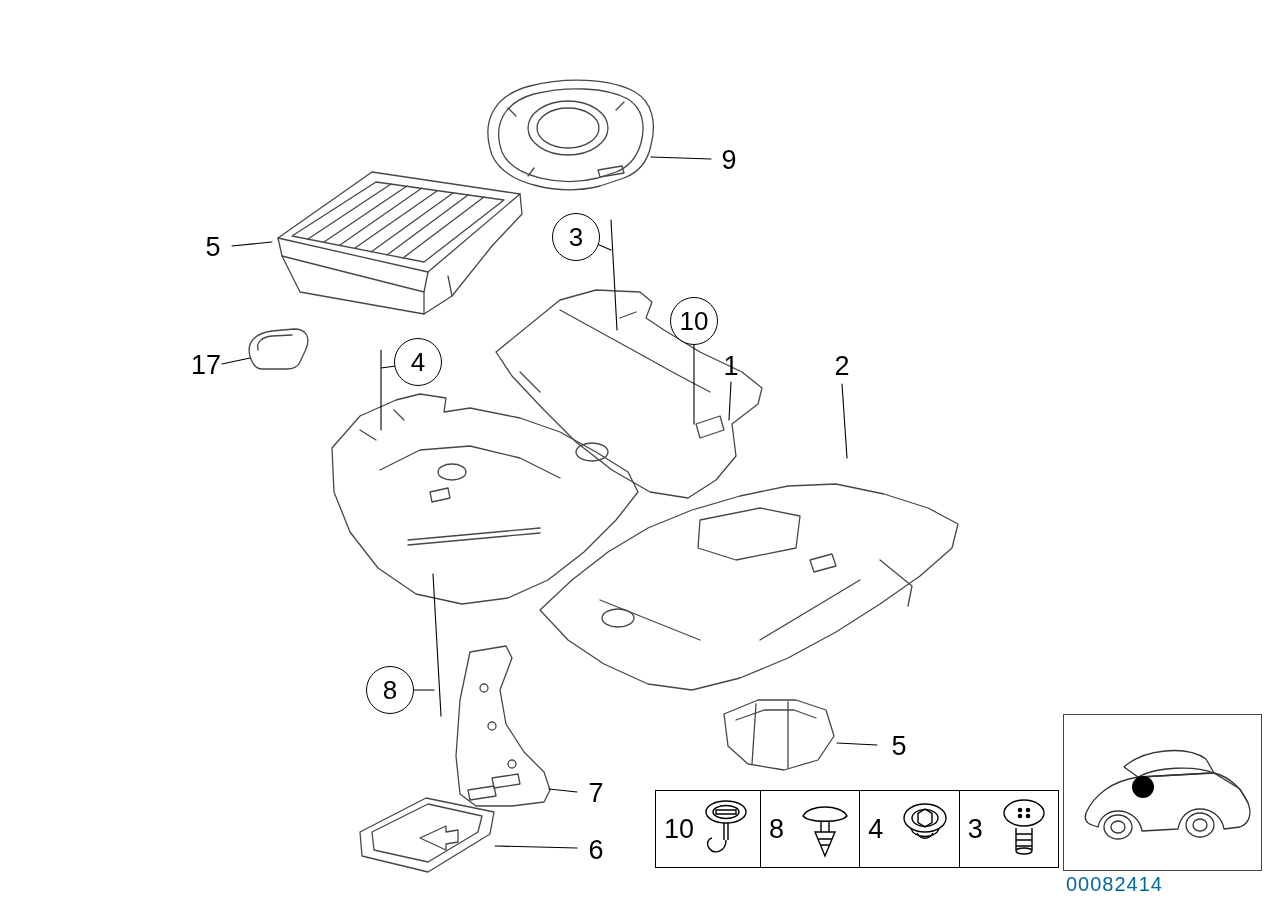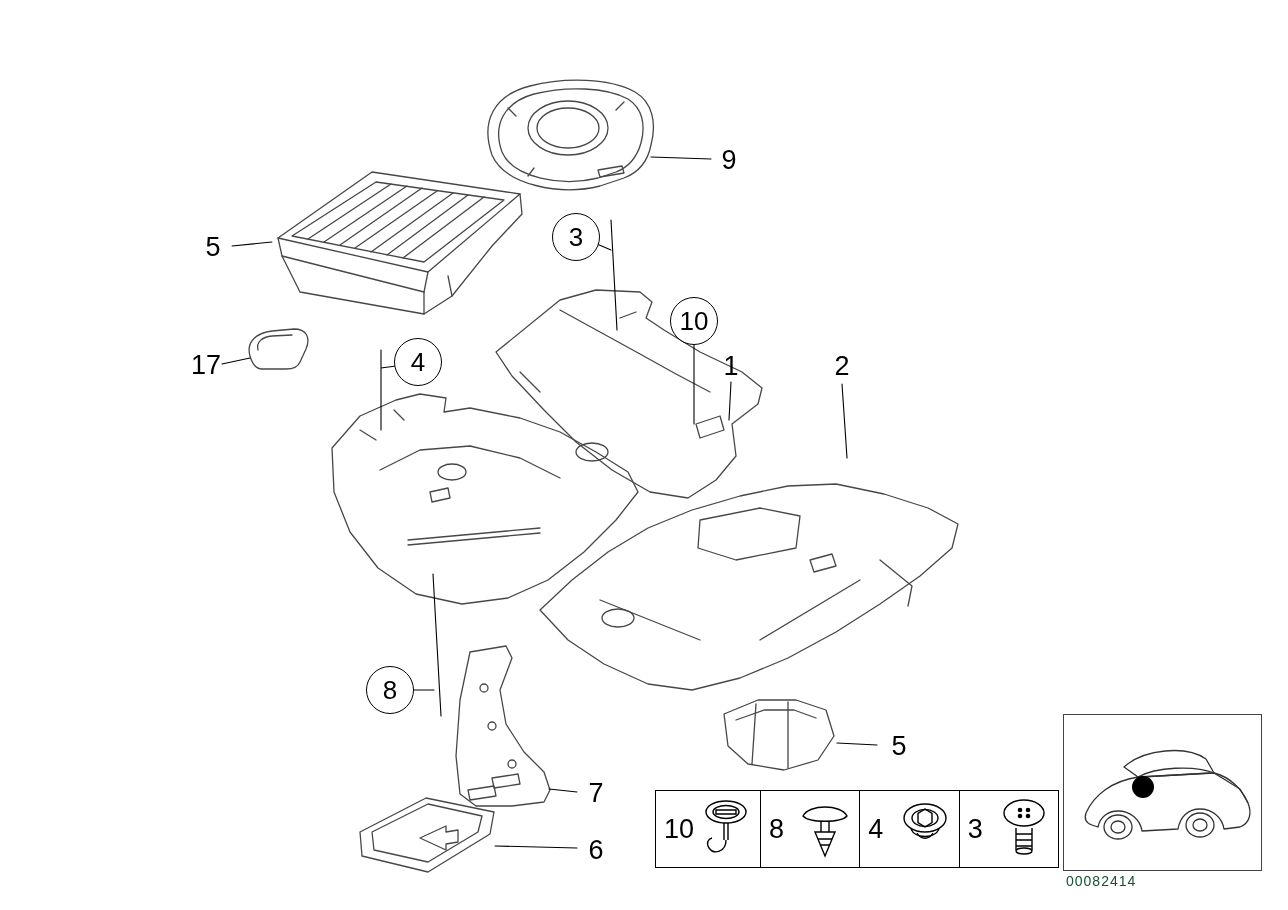--- a/index.html
+++ b/index.html
@@ -29,21 +29,21 @@
   }
   .legend-cell:last-child{border-right:none;}
   .legend-num{font-size:27px;line-height:1;}
   .legend-icon{margin-left:auto;margin-right:2px;}
   .car-box{
     position:absolute;left:1063px;top:714px;width:199px;height:157px;
     border:1px solid #444;box-sizing:border-box;background:#fff;
   }
   .doc-number{
     position:absolute;left:1066px;top:873px;width:196px;
-    font-size:14px;letter-spacing:1px;color:#14532d;
+    font-size:20px;letter-spacing:1px;color:#0369a1;
   }
 </style>
 </head>
 <body>
 
 <div class="stage">
 
   <svg class="art" width="1288" height="910" viewBox="0 0 1288 910">
     <g stroke="#474747" stroke-width="1.3" fill="none" stroke-linejoin="round" stroke-linecap="round">
 

